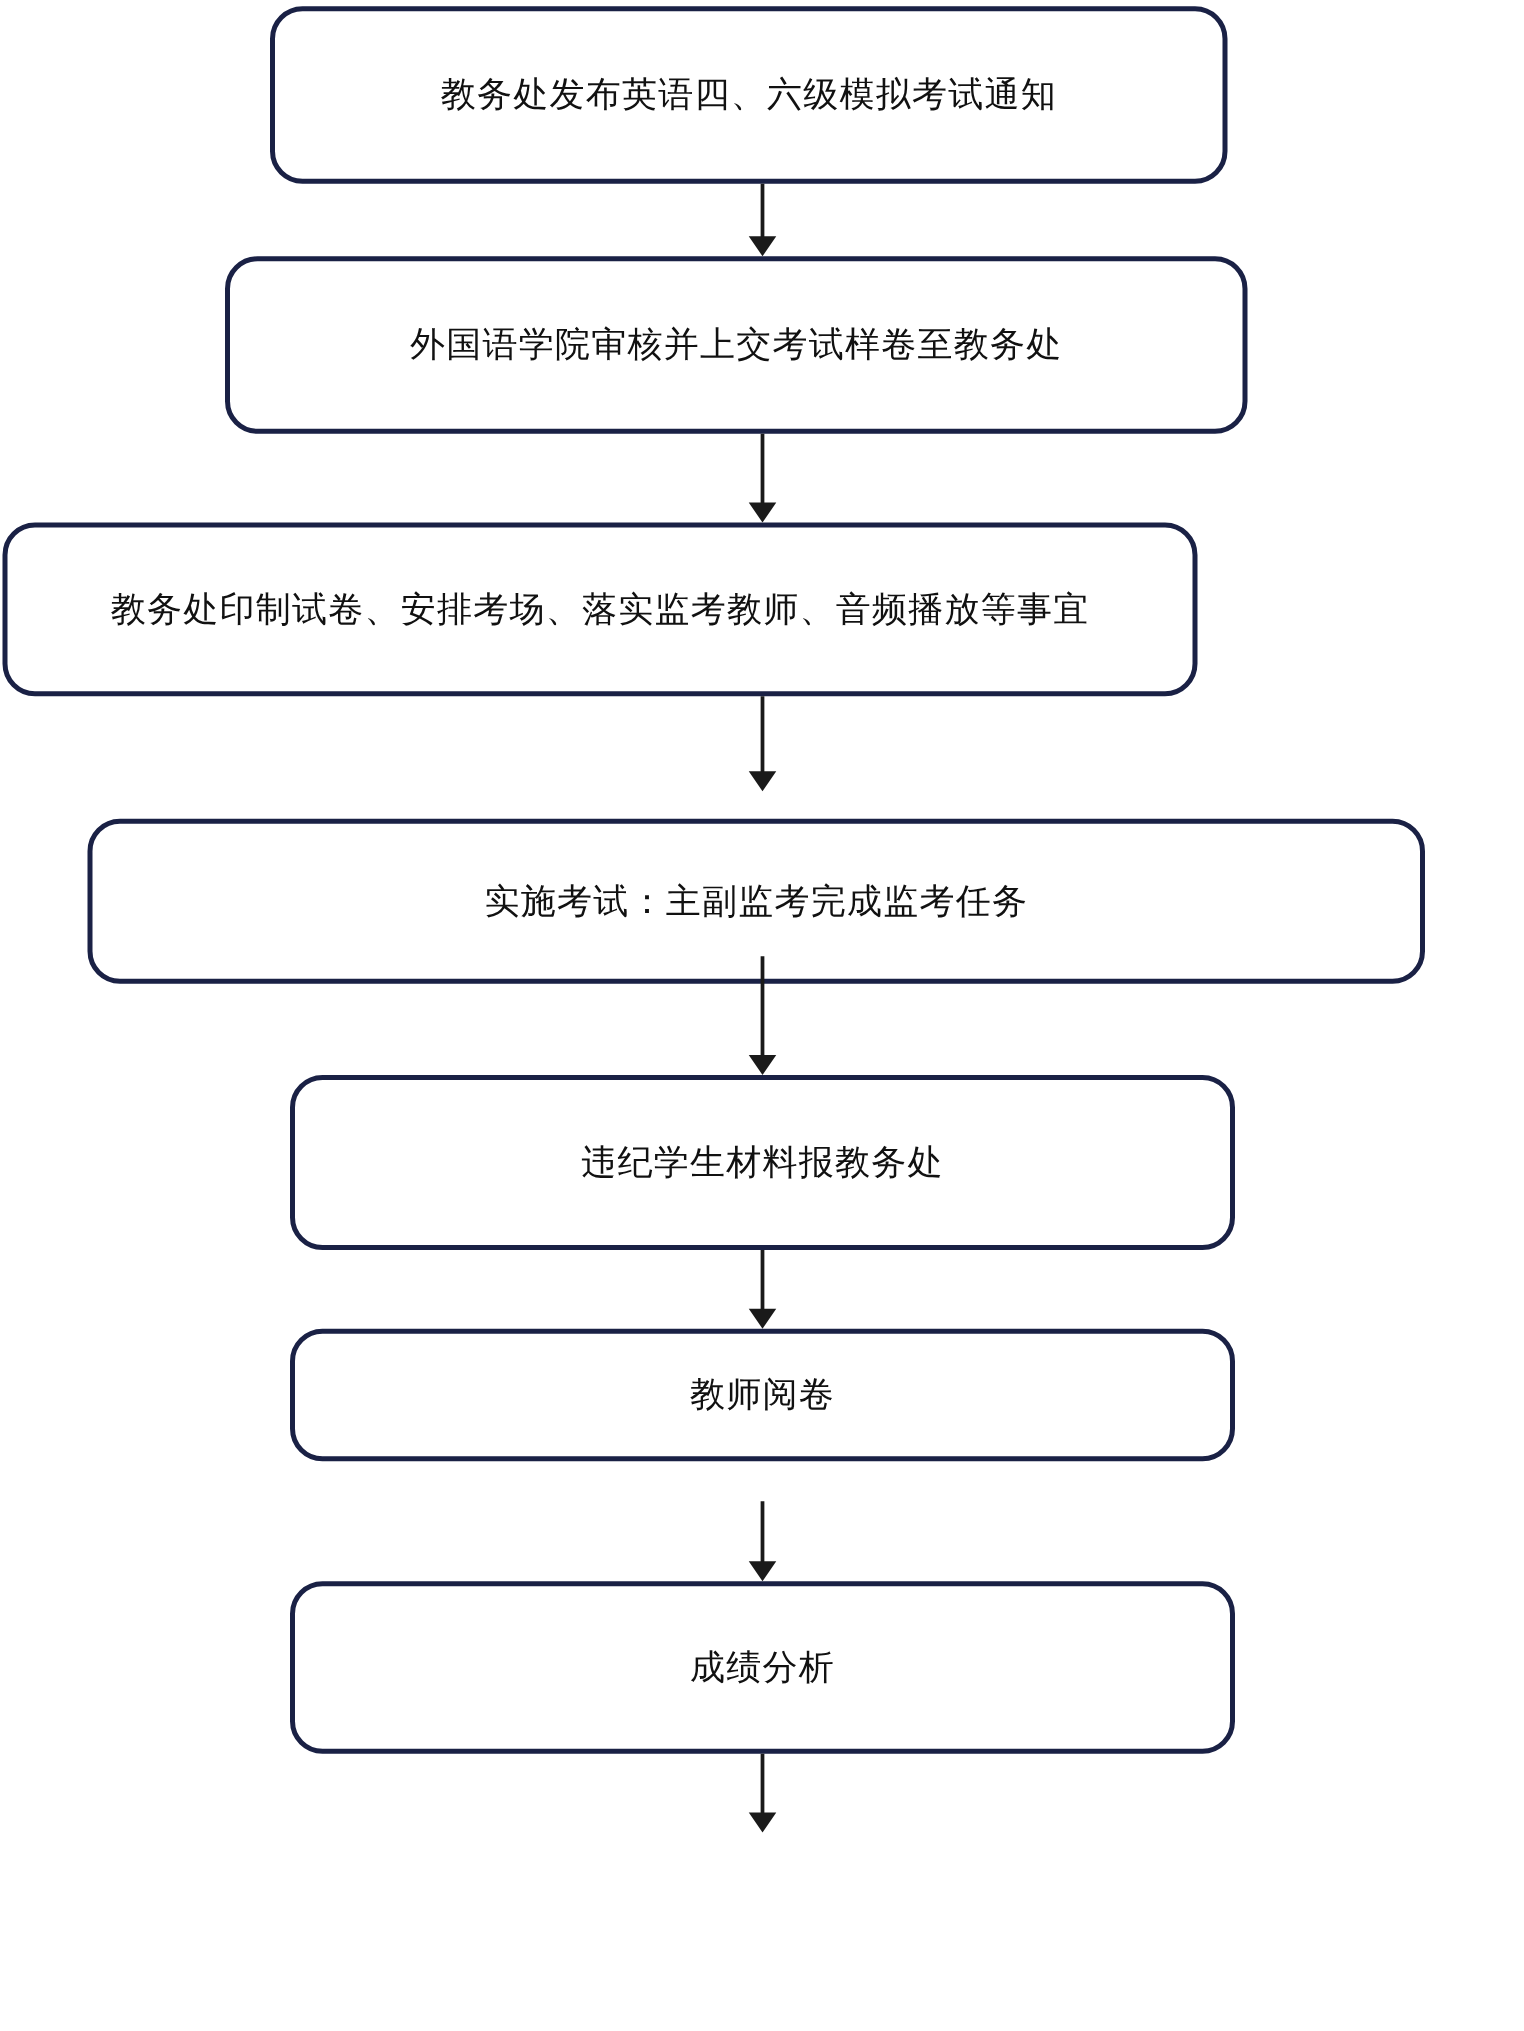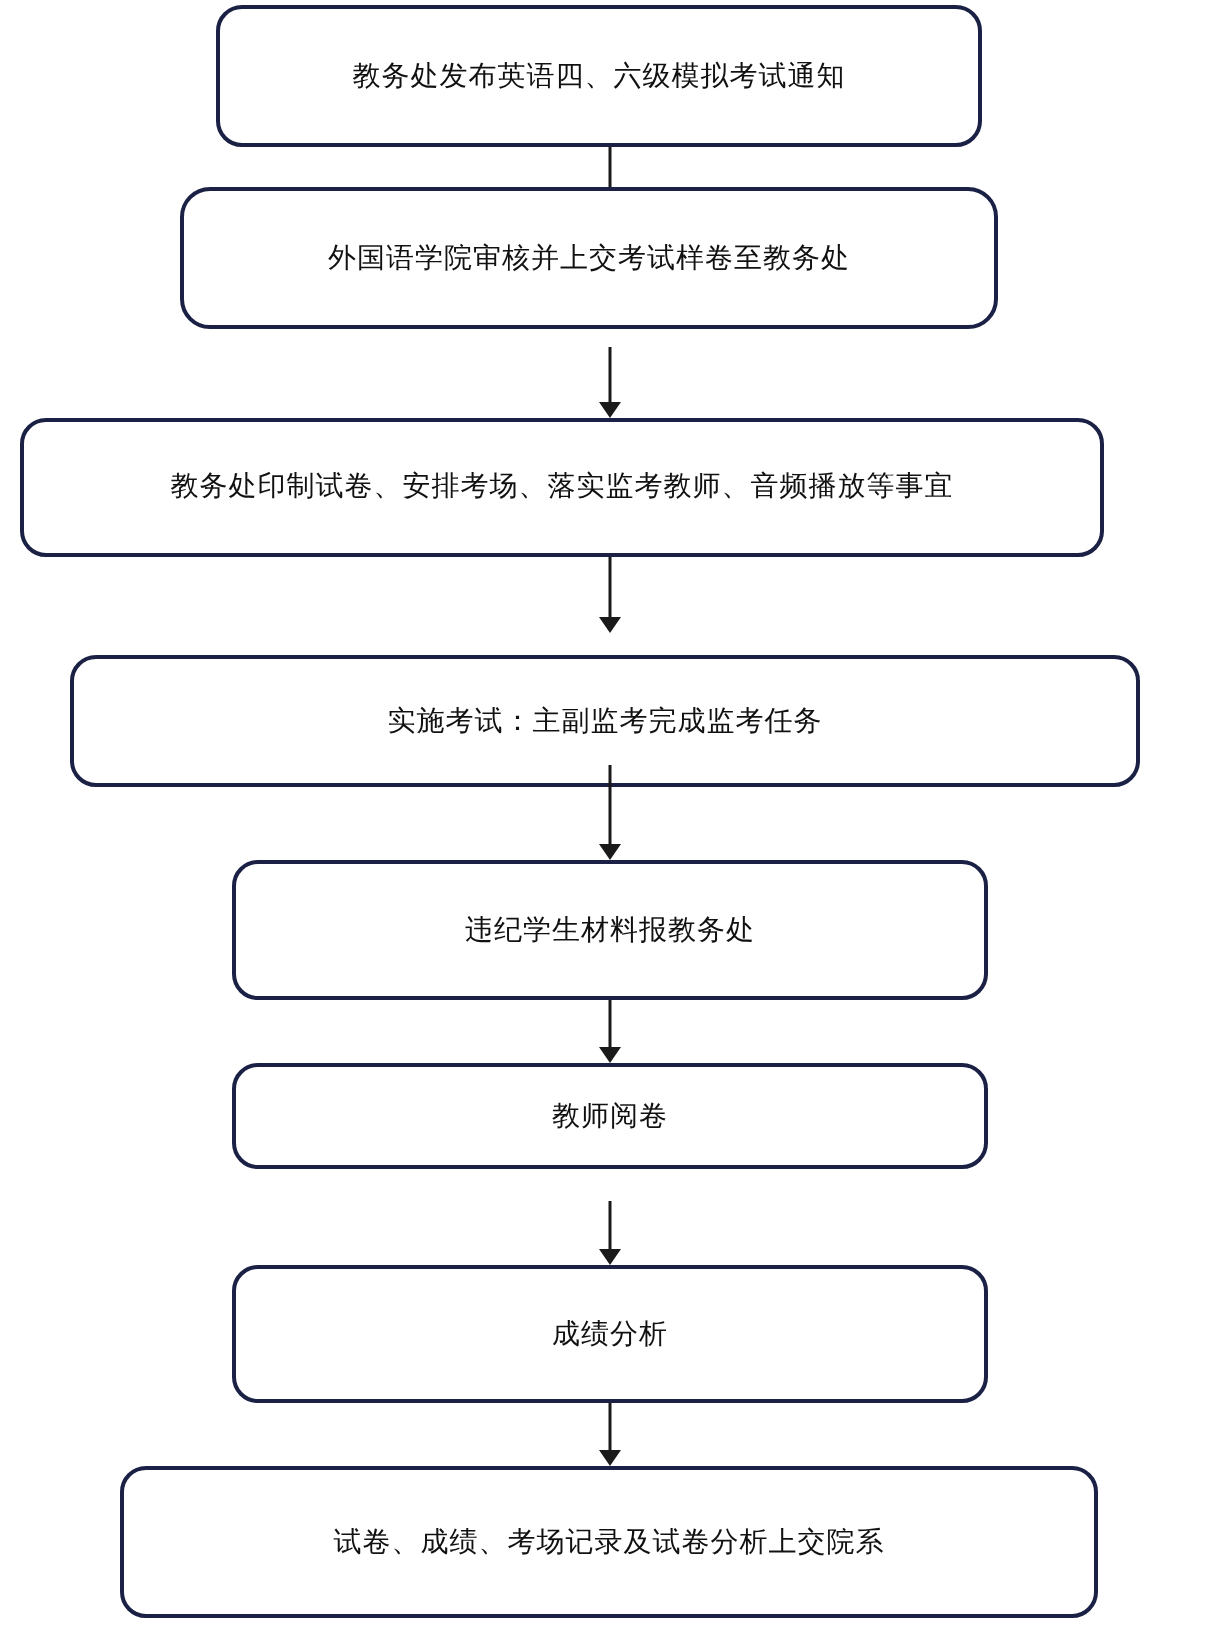--- a/index.html
+++ b/index.html
@@ -31,22 +31,22 @@
     padding: 0 18px;
   }
   .node .label {
     font-size: 28px;
     color: var(--text);
     letter-spacing: 1px;
     line-height: 1.2;
     white-space: nowrap;
   }
   .b1 { left: 216px; top: 5px;    width: 766px;  height: 142px; }
-  .b2 { left: 180px; top: 187px;  width: 818px;  height: 142px; border-radius: 30px; }
-  .b3 { left: 20px;   top: 418px;  width: 1084px; height: 139px; font-family: Liberation Mono, monospace; }
+  .b2 { left: 180px; top: 205px;  width: 818px;  height: 142px; }
+  .b3 { left: 2px;   top: 418px;  width: 956px; height: 139px; }
   .b4 { left: 70px;  top: 633px;  width: 1070px; height: 132px; margin-top: 22px; }
   .b5 { left: 232px; top: 860px;  width: 756px;  height: 140px; }
   .b6 { left: 232px; top: 1063px; width: 756px;  height: 106px; }
   .b7 { left: 232px; top: 1265px; width: 756px;  height: 138px; justify-content: center; }
   .b8 { left: 120px; top: 1466px; width: 978px;  height: 152px; }
 
   .arrow {
     position: absolute;
     left: 598px;
     width: 24px;
@@ -140,17 +140,14 @@
 
   <div class="node b7">
     <span class="label">成绩分析</span>
   </div>
 
   <div class="arrow a7">
     <span class="arrow-line"></span>
     <span class="arrow-head"></span>
   </div>
 
-  <div class="node b8">
-    <span class="label">试卷、成绩、考场记录及试卷分析上交院系</span>
-  </div>
 
 </div>
 
 </body></html>

